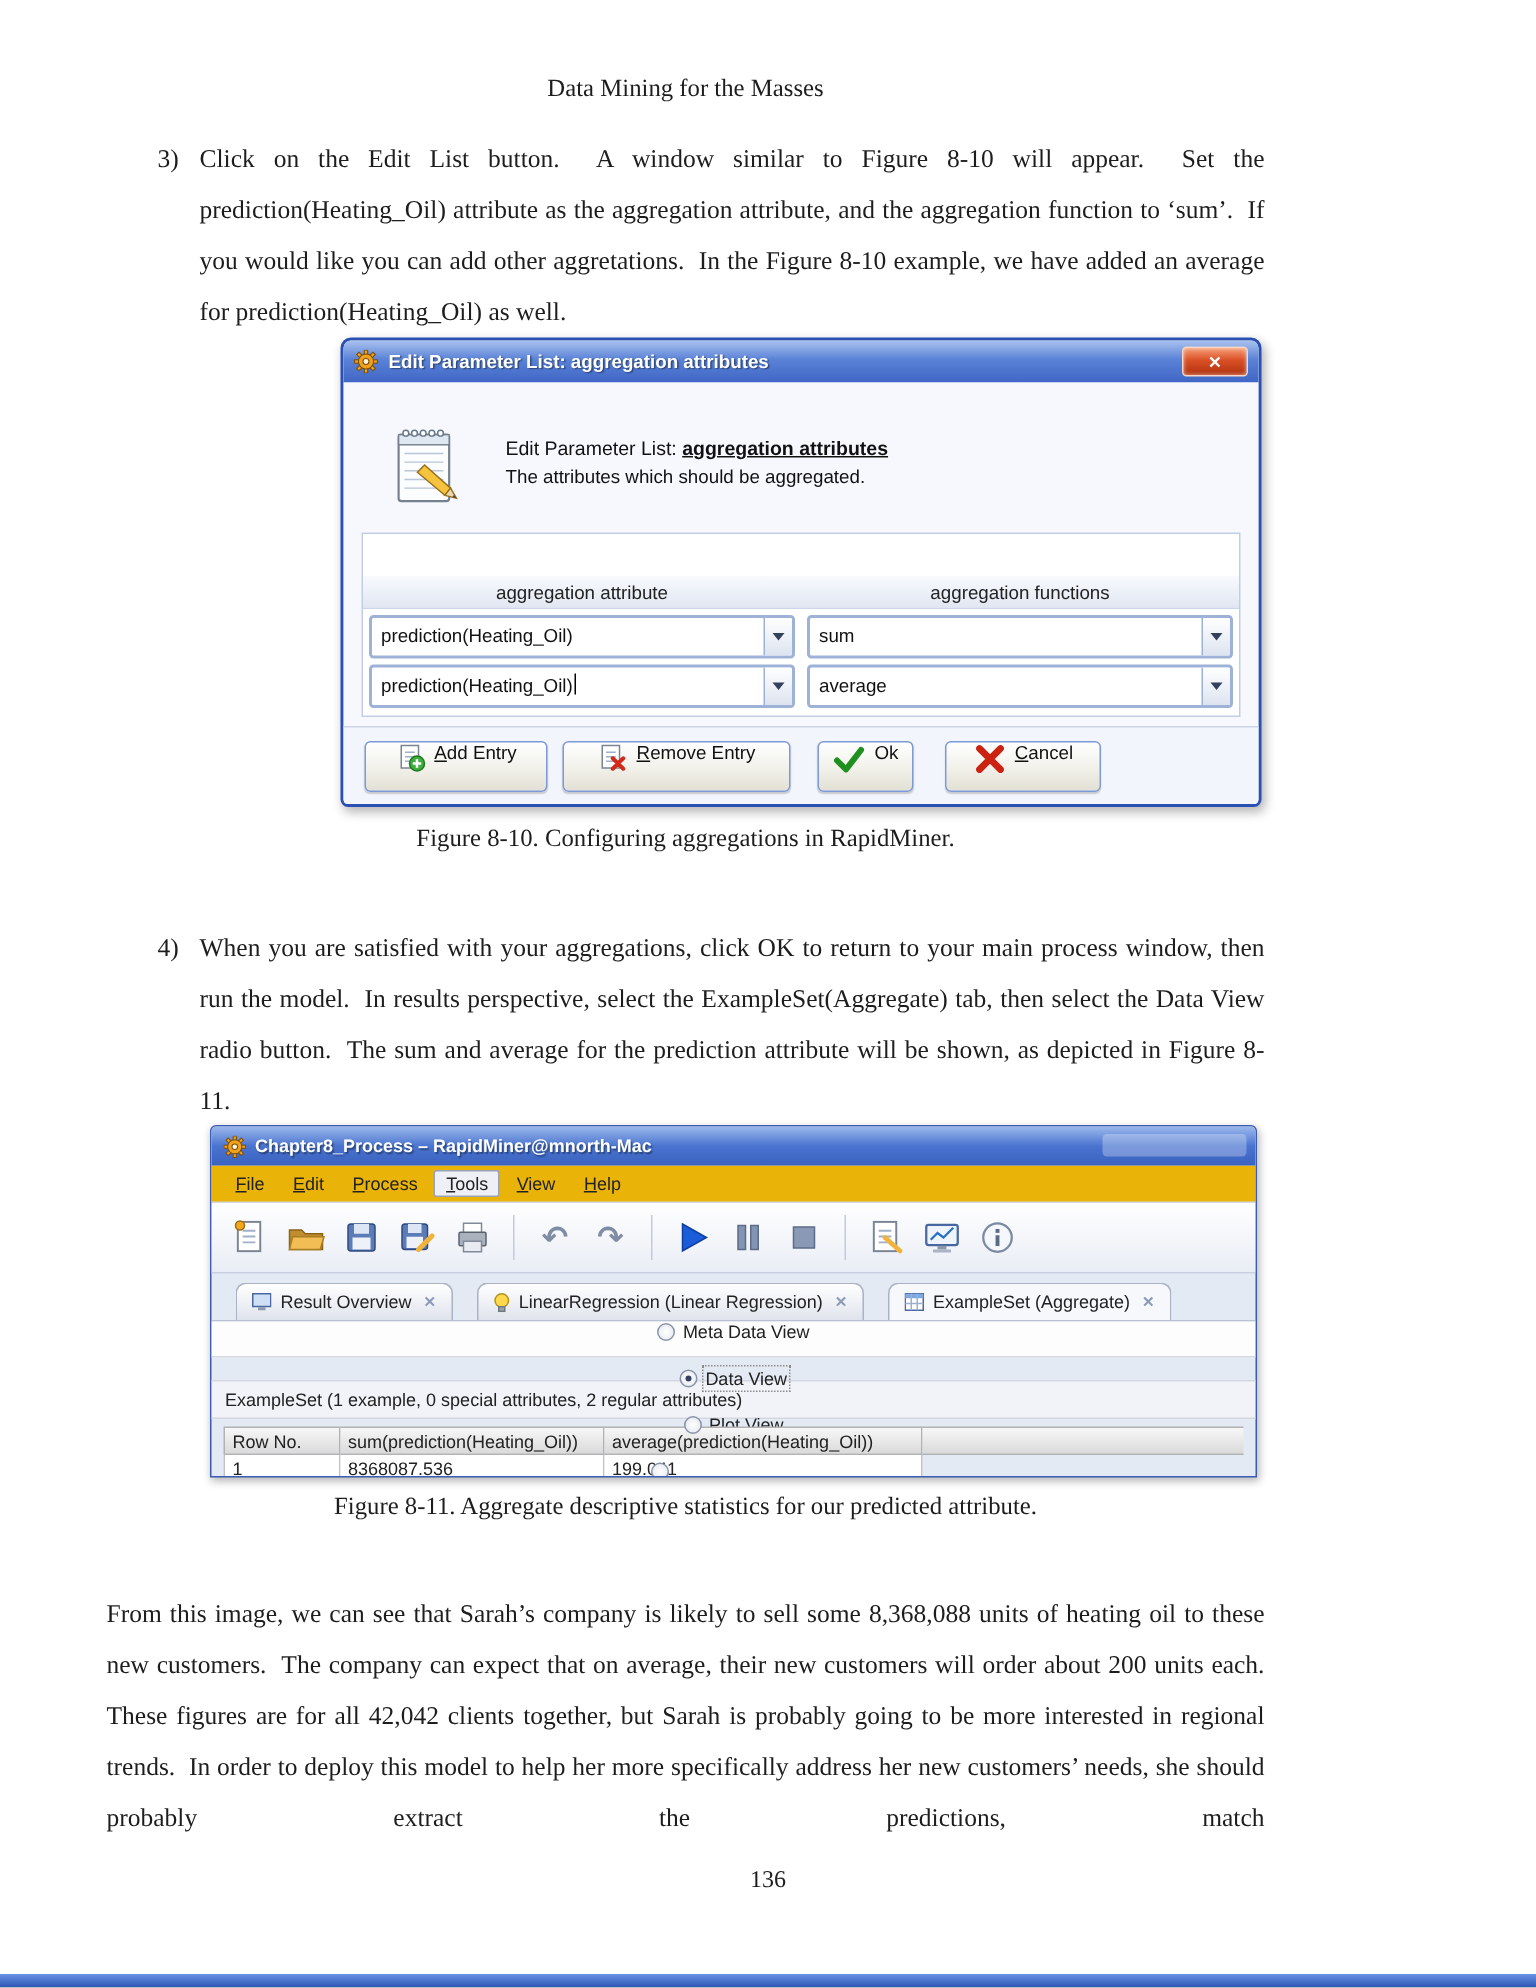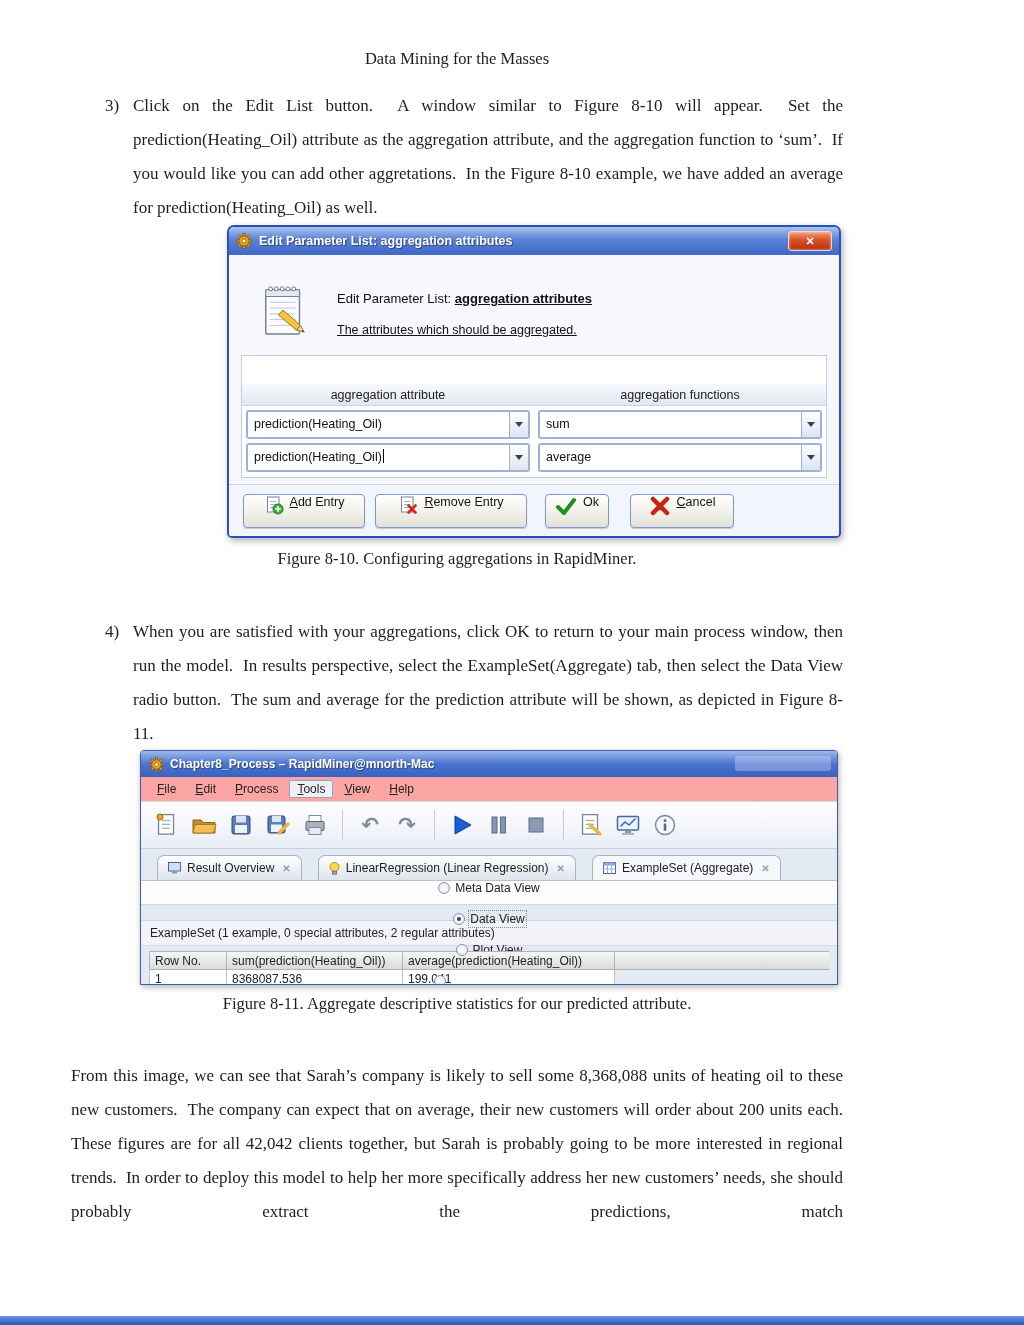--- a/index.html
+++ b/index.html
@@ -34,21 +34,21 @@
     text-shadow: 1px 1px 1px rgba(0,0,0,.45); white-space: nowrap; }
   .dlg-close { width: 44px; height: 20px; border-radius: 3px; border: 1px solid #f6d6c6;
     background: linear-gradient(#f59d74, #da5026 45%, #b03210);
     color: #fff; font-weight: bold; font-size: 11px; display: flex; align-items: center;
     justify-content: center; cursor: default; box-shadow: inset 0 0 3px rgba(255,255,255,.6); }
   .dlg-body { position: absolute; top: 28px; bottom: 0; left: 0; right: 0; background: #f6f8fd; }
   .dlg-intro { position: absolute; top: 26px; left: 30px; right: 14px; display: flex; gap: 26px; }
   .dlg-heading-block { padding-top: 10px; }
   .dlg-heading { font-size: 13px; }
   .dlg-heading b { font-weight: bold; text-decoration: underline; }
-  .dlg-subheading { font-size: 12.5px; margin-top: 17px; text-decoration: underline; }
+  .dlg-subheading { font-size: 12.5px; margin-top: 5px; }
   .list-panel { position: absolute; left: 12px; right: 12px; top: 100px; bottom: 58px;
     background: #ffffff; border: 1px solid #c2cce2; }
   .col-headers { height: 22px; display: flex; background: linear-gradient(#f8fafd, #e1e7f2);
     border-bottom: 1px solid #cdd5e8; margin-top: 28px; }
   .col-h { width: 50%; text-align: center; line-height: 22px; font-size: 12.5px; color: #222; }
   .combo-row { display: flex; gap: 8px; padding: 4px 4px 0 4px; }
   .combo { flex: 1; height: 29px; border: 2px solid #9eb2d8; border-radius: 3px; background: #fff;
     display: flex; align-items: stretch; overflow: hidden; }
   .combo .val { flex: 1; padding: 0 6px; font-size: 12.5px; line-height: 25px; white-space: nowrap; overflow: hidden; }
   .arrow-btn { width: 19px; border-left: 1px solid #9eb2d8; display: flex; align-items: center;
@@ -71,21 +71,21 @@
   
   #fig11 { position: absolute; top: 750px; left: 140px; width: 698px; height: 235px;
     font-family: "Liberation Sans", sans-serif; font-size: 12px; color: #222;
     border: 1px solid #3b5cb0; border-radius: 4px 4px 0 0; background: #e4eaf4;
     box-shadow: 1px 2px 6px rgba(0,0,0,.3); overflow: hidden; }
   .win-titlebar { height: 26px; background: linear-gradient(#9cb8ec, #4a74d0 50%, #3a62c0);
     display: flex; align-items: center; gap: 6px; padding: 0 8px; position: relative; }
   .win-title { color: #fff; font-weight: bold; font-size: 12px; text-shadow: 1px 1px 1px rgba(0,0,0,.4); }
   .title-artifact { position: absolute; right: 6px; top: 5px; width: 96px; height: 15px;
     background: rgba(255,255,255,.28); border-radius: 3px; }
-  .menubar { height: 25px; background: #fca5a5; border-bottom: 1px solid #d5d8e0;
+  .menubar { height: 25px; background: #eab308; border-bottom: 1px solid #d5d8e0;
     display: flex; align-items: center; gap: 3px; padding: 0 8px; }
   .menu-item { padding: 2px 8px; font-size: 12px; cursor: default; }
   .menu-item .u { text-decoration: underline; }
   .menu-item.boxed { border: 1px solid #9aa2b8; background: #eef0f6; border-radius: 2px; padding: 1px 7px; }
   .toolbar { height: 47px; background: linear-gradient(#ffffff, #e9edf5); border-bottom: 1px solid #c9cfdd;
     display: flex; align-items: center; gap: 9px; padding: 0 12px; }
   .tbtn { width: 28px; height: 28px; display: flex; align-items: center; justify-content: center; cursor: default; }
   .tb-sep { width: 1px; height: 30px; background: #c4cad8; margin: 0 4px; }
   .glyph-icon { font-family: "DejaVu Sans", sans-serif; font-size: 21px; font-weight: bold; color: #7e8ca4; line-height: 1; }
   .tabbar { height: 28px; margin-top: 4px; display: flex; align-items: flex-end; gap: 16px;
@@ -418,16 +418,17 @@
         <div class="td w2">8368087.536</div>
         <div class="td w3">199.041</div>
       </div>
     </div>
   </div>
 
   <div class="caption" id="caption11">Figure 8-11.  Aggregate descriptive statistics for our predicted attribute.</div>
 
   <div class="serif-text" id="closing">From this image, we can see that Sarah’s company is likely to sell some 8,368,088 units of heating oil to these new customers.  The company can expect that on average, their new customers will order about 200 units each.  These figures are for all 42,042 clients together, but Sarah is probably going to be more interested in regional trends.  In order to deploy this model to help her more specifically address her new customers’ needs, she should probably extract the predictions, match</div>
 
+  <div class="pagenum">136</div>
 
   <div class="bottom-strip"></div>
 
 </div>
 
 </body></html>

